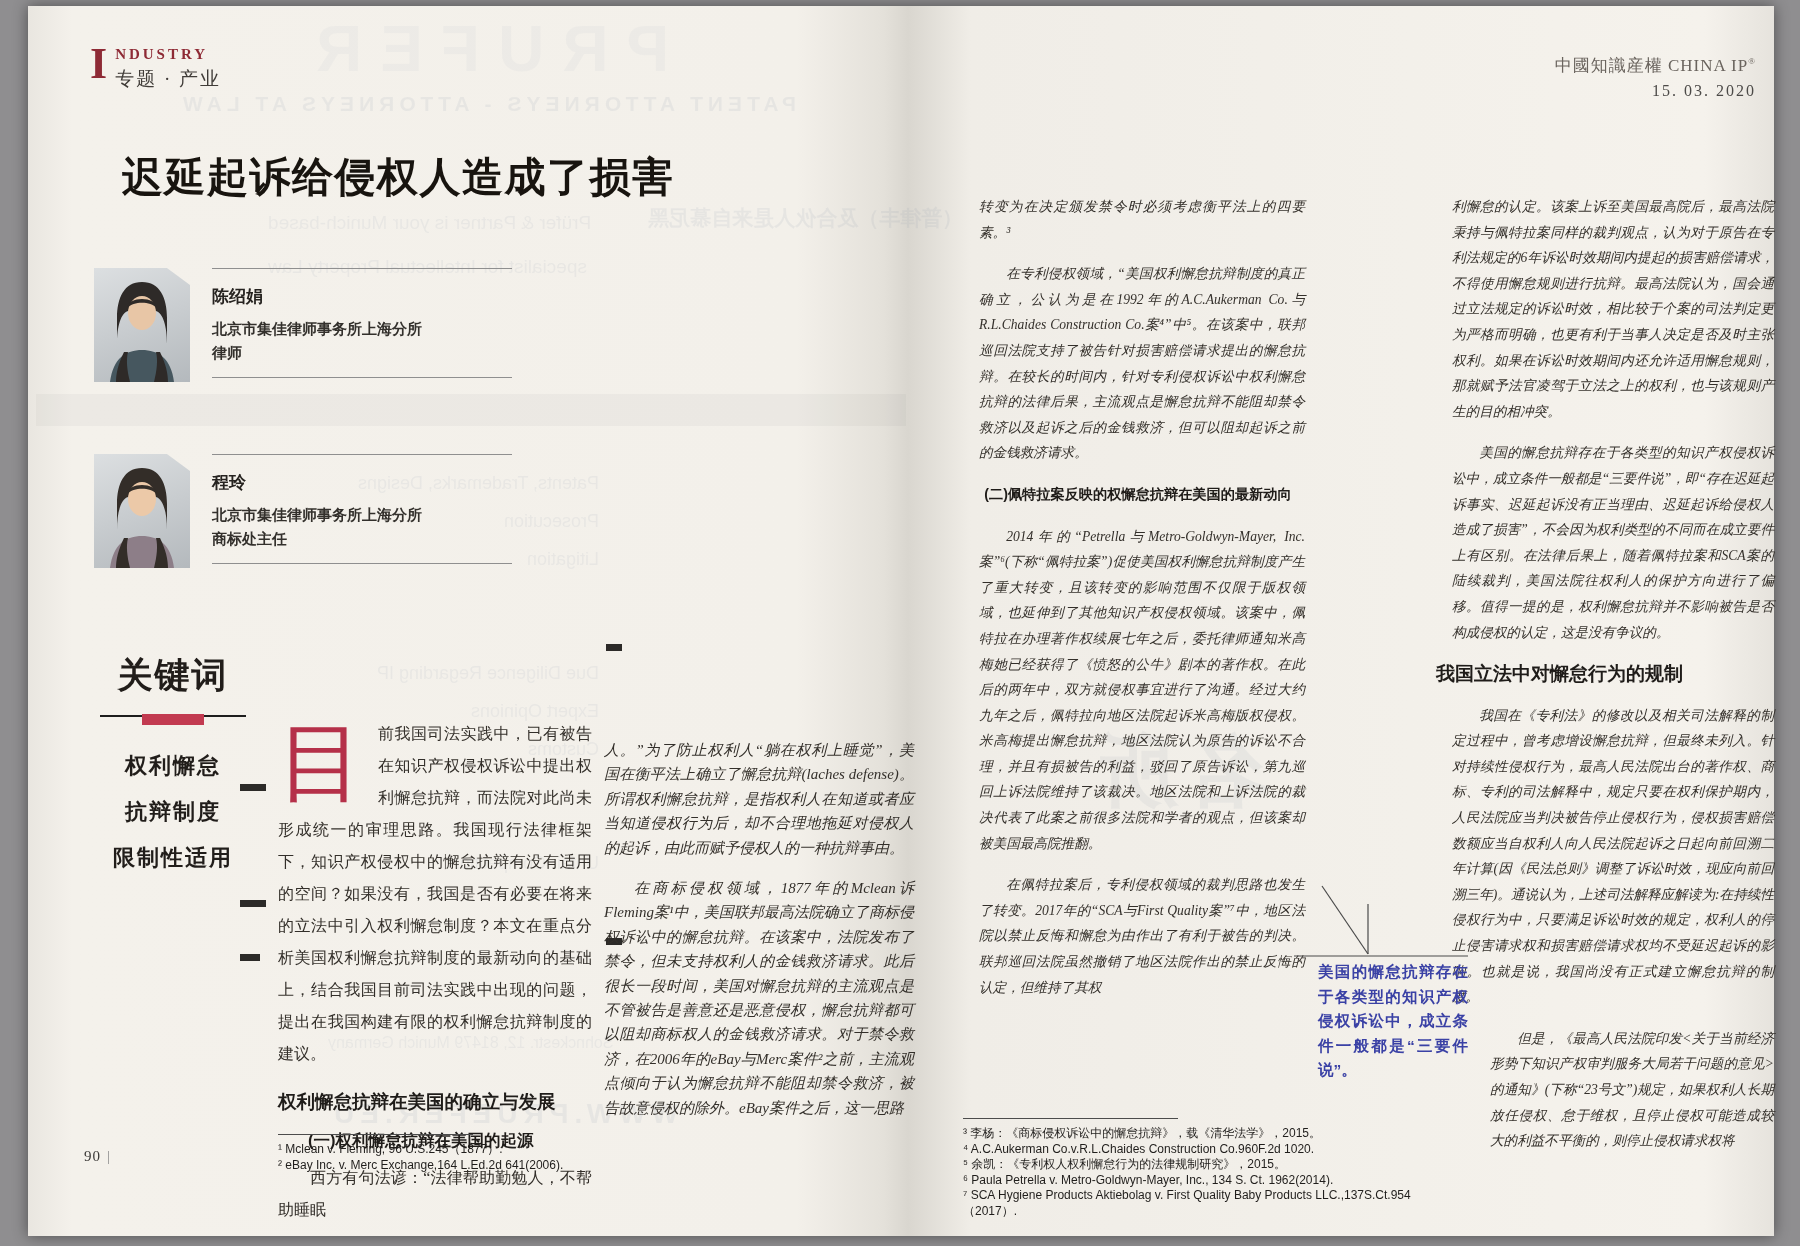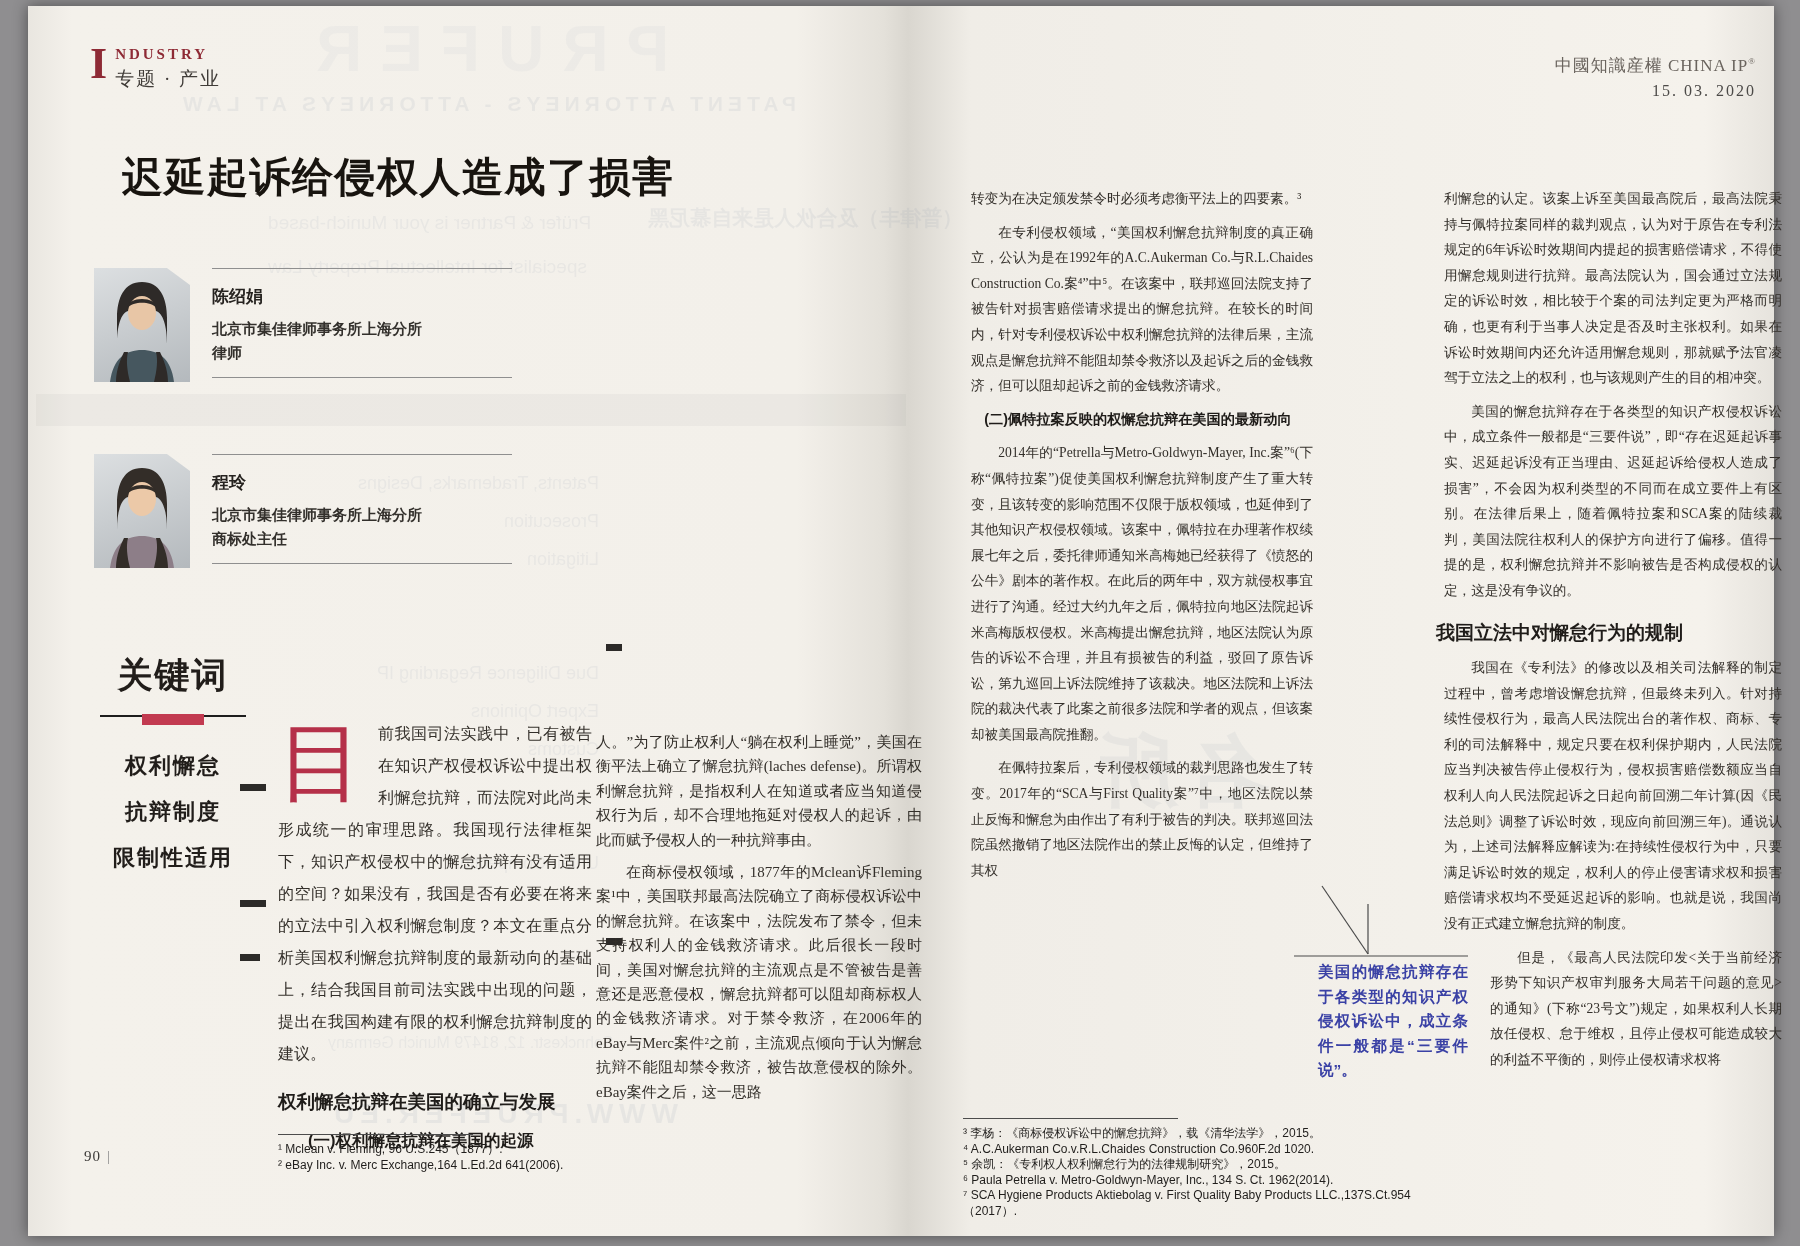--- a/index.html
+++ b/index.html
@@ -39,21 +39,21 @@
   
   .col{text-align:justify;}
   .lc1{left:250px;top:712px;width:314px;font-size:16px;line-height:32px;}
   .dropcap{float:left;font-size:86px;line-height:78px;color:#b53049;margin:6px 14px 0 0;}
   .lc1 .h3{font-family:"Liberation Sans","DejaVu Sans",sans-serif;font-weight:700;font-size:18.5px;
            color:#1f1c19;margin:16px 0 6px;text-align:left;}
   .lc1 .h4{font-family:"Liberation Sans","DejaVu Sans",sans-serif;font-weight:700;font-size:16.5px;
            color:#1f1c19;margin:2px 0 6px;padding-left:30px;text-align:left;}
   .lc1 .p-ind{text-indent:2em;}
   .lc2{left:560px;top:716px;width:342px;font-size:15px;line-height:24.4px;}
-  .lc2 p,.rc p{margin:8px;}
+  .lc2 p,.rc p{margin:16px;font-style:italic;}
   .lc2 .p-ind,.rc .p-ind{text-indent:2em;}
   .rc{font-size:13.6px;line-height:25.6px;}
   .rcA{left:935px;top:172px;width:358px;}
   .rcB{left:1408px;top:172px;width:354px;}
   .rc .h4{font-family:"Liberation Sans","DejaVu Sans",sans-serif;font-weight:700;font-size:14.2px;
           color:#1f1c19;text-indent:1.5em;text-align:left;}
   .rc .h3{font-family:"Liberation Sans","DejaVu Sans",sans-serif;font-weight:700;font-size:19px;
           color:#1f1c19;margin:16px 0 10px;text-align:left;}
   .rcB .p-last{margin-left:54px;}
   
@@ -163,20 +163,21 @@
         <div>限制性适用</div>
       </div>
     </div>
 
     <div class="abs col lc1">
       <p style="margin:0;">
         <span class="dropcap">目</span><span>前我国司法实践中，已有被告在知识产权侵权诉讼中提出权利懈怠抗辩，而法院对此尚未形成统一的审理思路。我国现行法律框架下，知识产权侵权中的懈怠抗辩有没有适用的空间？如果没有，我国是否有必要在将来的立法中引入权利懈怠制度？本文在重点分析美国权利懈怠抗辩制度的最新动向的基础上，结合我国目前司法实践中出现的问题，提出在我国构建有限的权利懈怠抗辩制度的建议。</span>
       </p>
       <div class="h3">权利懈怠抗辩在美国的确立与发展</div>
       <div class="h4">(一)权利懈怠抗辩在美国的起源</div>
+      <p class="p-ind" style="margin:0;">西方有句法谚：“法律帮助勤勉人，不帮助睡眠</p>
     </div>
 
     <div class="abs col lc2">
       <p>人。”为了防止权利人“躺在权利上睡觉”，美国在衡平法上确立了懈怠抗辩(laches defense)。所谓权利懈怠抗辩，是指权利人在知道或者应当知道侵权行为后，却不合理地拖延对侵权人的起诉，由此而赋予侵权人的一种抗辩事由。</p>
       <p class="p-ind">在商标侵权领域，1877年的Mclean诉Fleming案¹中，美国联邦最高法院确立了商标侵权诉讼中的懈怠抗辩。在该案中，法院发布了禁令，但未支持权利人的金钱救济请求。此后很长一段时间，美国对懈怠抗辩的主流观点是不管被告是善意还是恶意侵权，懈怠抗辩都可以阻却商标权人的金钱救济请求。对于禁令救济，在2006年的eBay与Merc案件²之前，主流观点倾向于认为懈怠抗辩不能阻却禁令救济，被告故意侵权的除外。eBay案件之后，这一思路</p>
     </div>
 
     <div class="abs fnl">
       <div class="fnsep"></div>
       <div class="fn">¹ Mclean v. Fleming, 96 U.S.245（1877）.</div>

